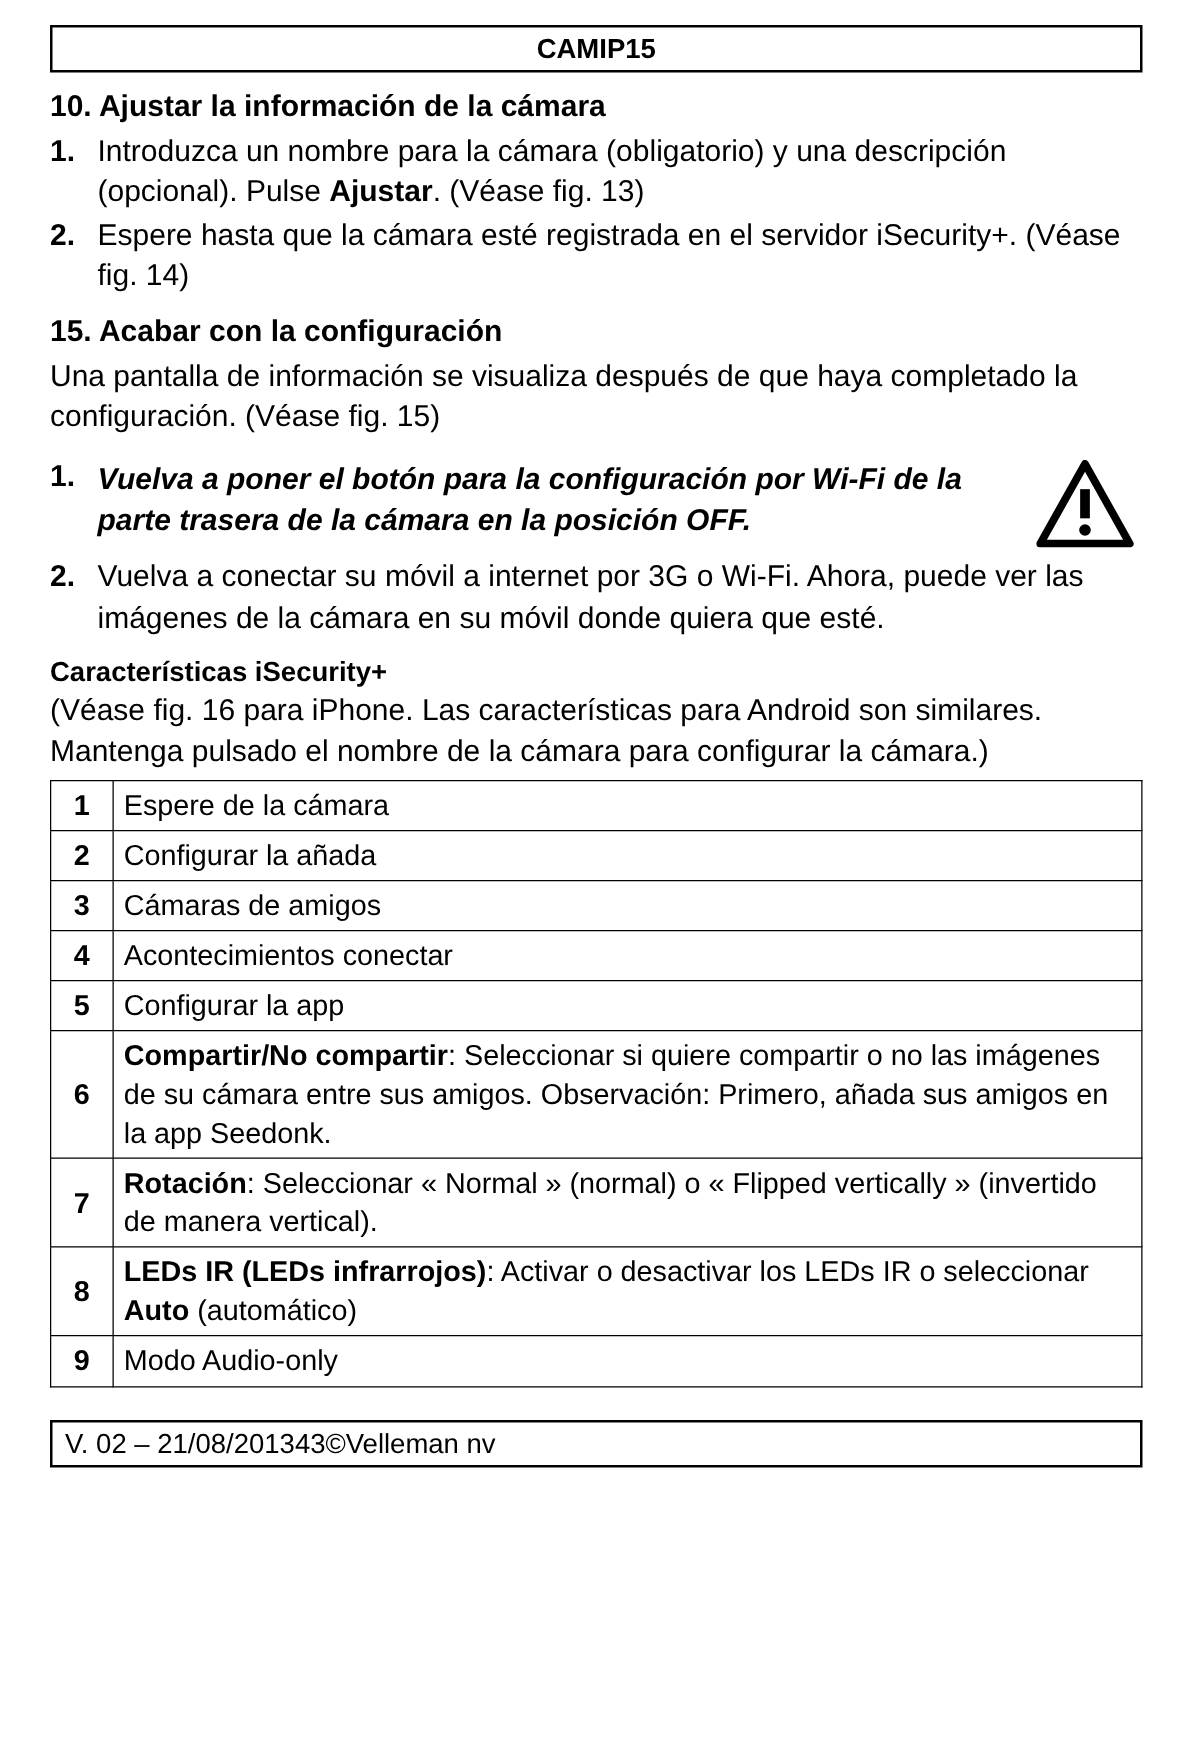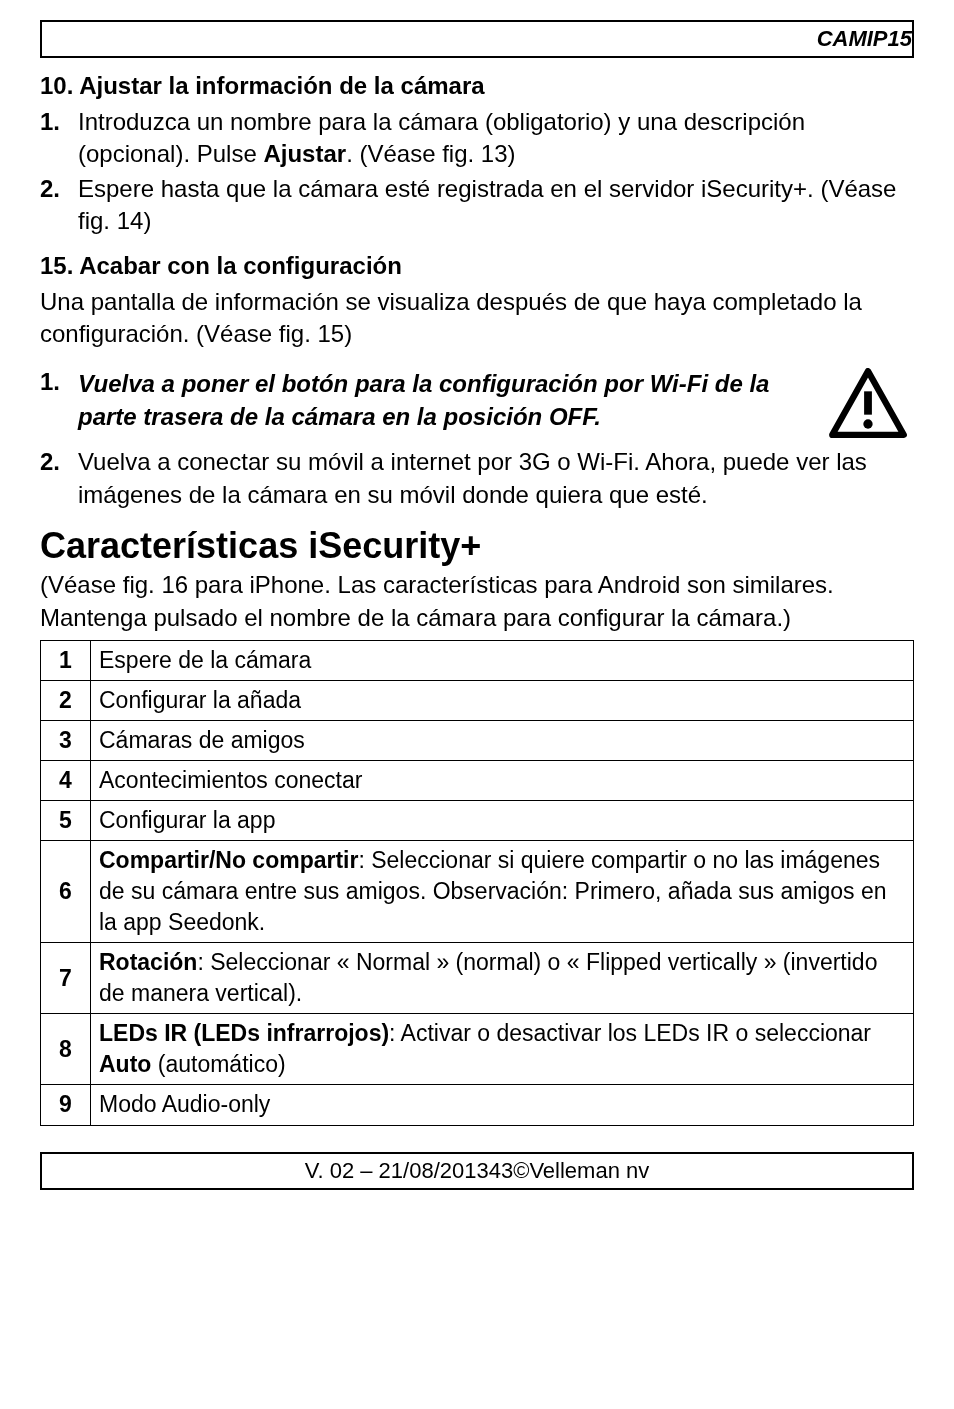--- a/index.html
+++ b/index.html
@@ -5,26 +5,25 @@
   * { box-sizing: border-box; margin: 0; padding: 0; }
   body {
     font-family: Verdana, Geneva, sans-serif;
     background: #fff;
     color: #000;
     width: 954px;
     padding: 20px 40px 20px 40px;
   }
   .header-box {
     border: 2px solid #000;
-    text-align: right;
+    text-align: center;
     font-weight: bold;
     padding: 4px 0;
     font-size: 22px;
     margin-bottom: 14px;
-    font-style: italic;
   }
   .section-title {
     font-weight: bold;
     font-size: 24px;
     margin-bottom: 6px;
   }
   .list {
     margin-bottom: 14px;
   }
   .list-item {
@@ -60,21 +59,21 @@
     font-style: italic;
   }
   .warn-icon {
     width: 80px;
     height: 70px;
     flex-shrink: 0;
     margin-right: 6px;
   }
   h1.big-title {
     font-weight: bold;
-    font-size: 36px;
+    font-size: 22px;
     margin-top: 14px;
     margin-bottom: 2px;
   }
   table.features {
     width: 100%;
     border-collapse: collapse;
     margin-top: 6px;
   }
   table.features td {
     border: 1px solid #000;
@@ -85,21 +84,21 @@
   }
   table.features td.num {
     font-weight: bold;
     width: 50px;
     text-align: center;
   }
   .footer-box {
     border: 2px solid #000;
     margin-top: 26px;
     display: flex;
-    justify-content: center;
+    justify-content: flex-start;
     padding: 4px 10px;
     font-size: 22px;
   }
 </style>
 </head>
 <body>
 
 <div class="header-box">
   <span>CAMIP15</span>
 </div>

